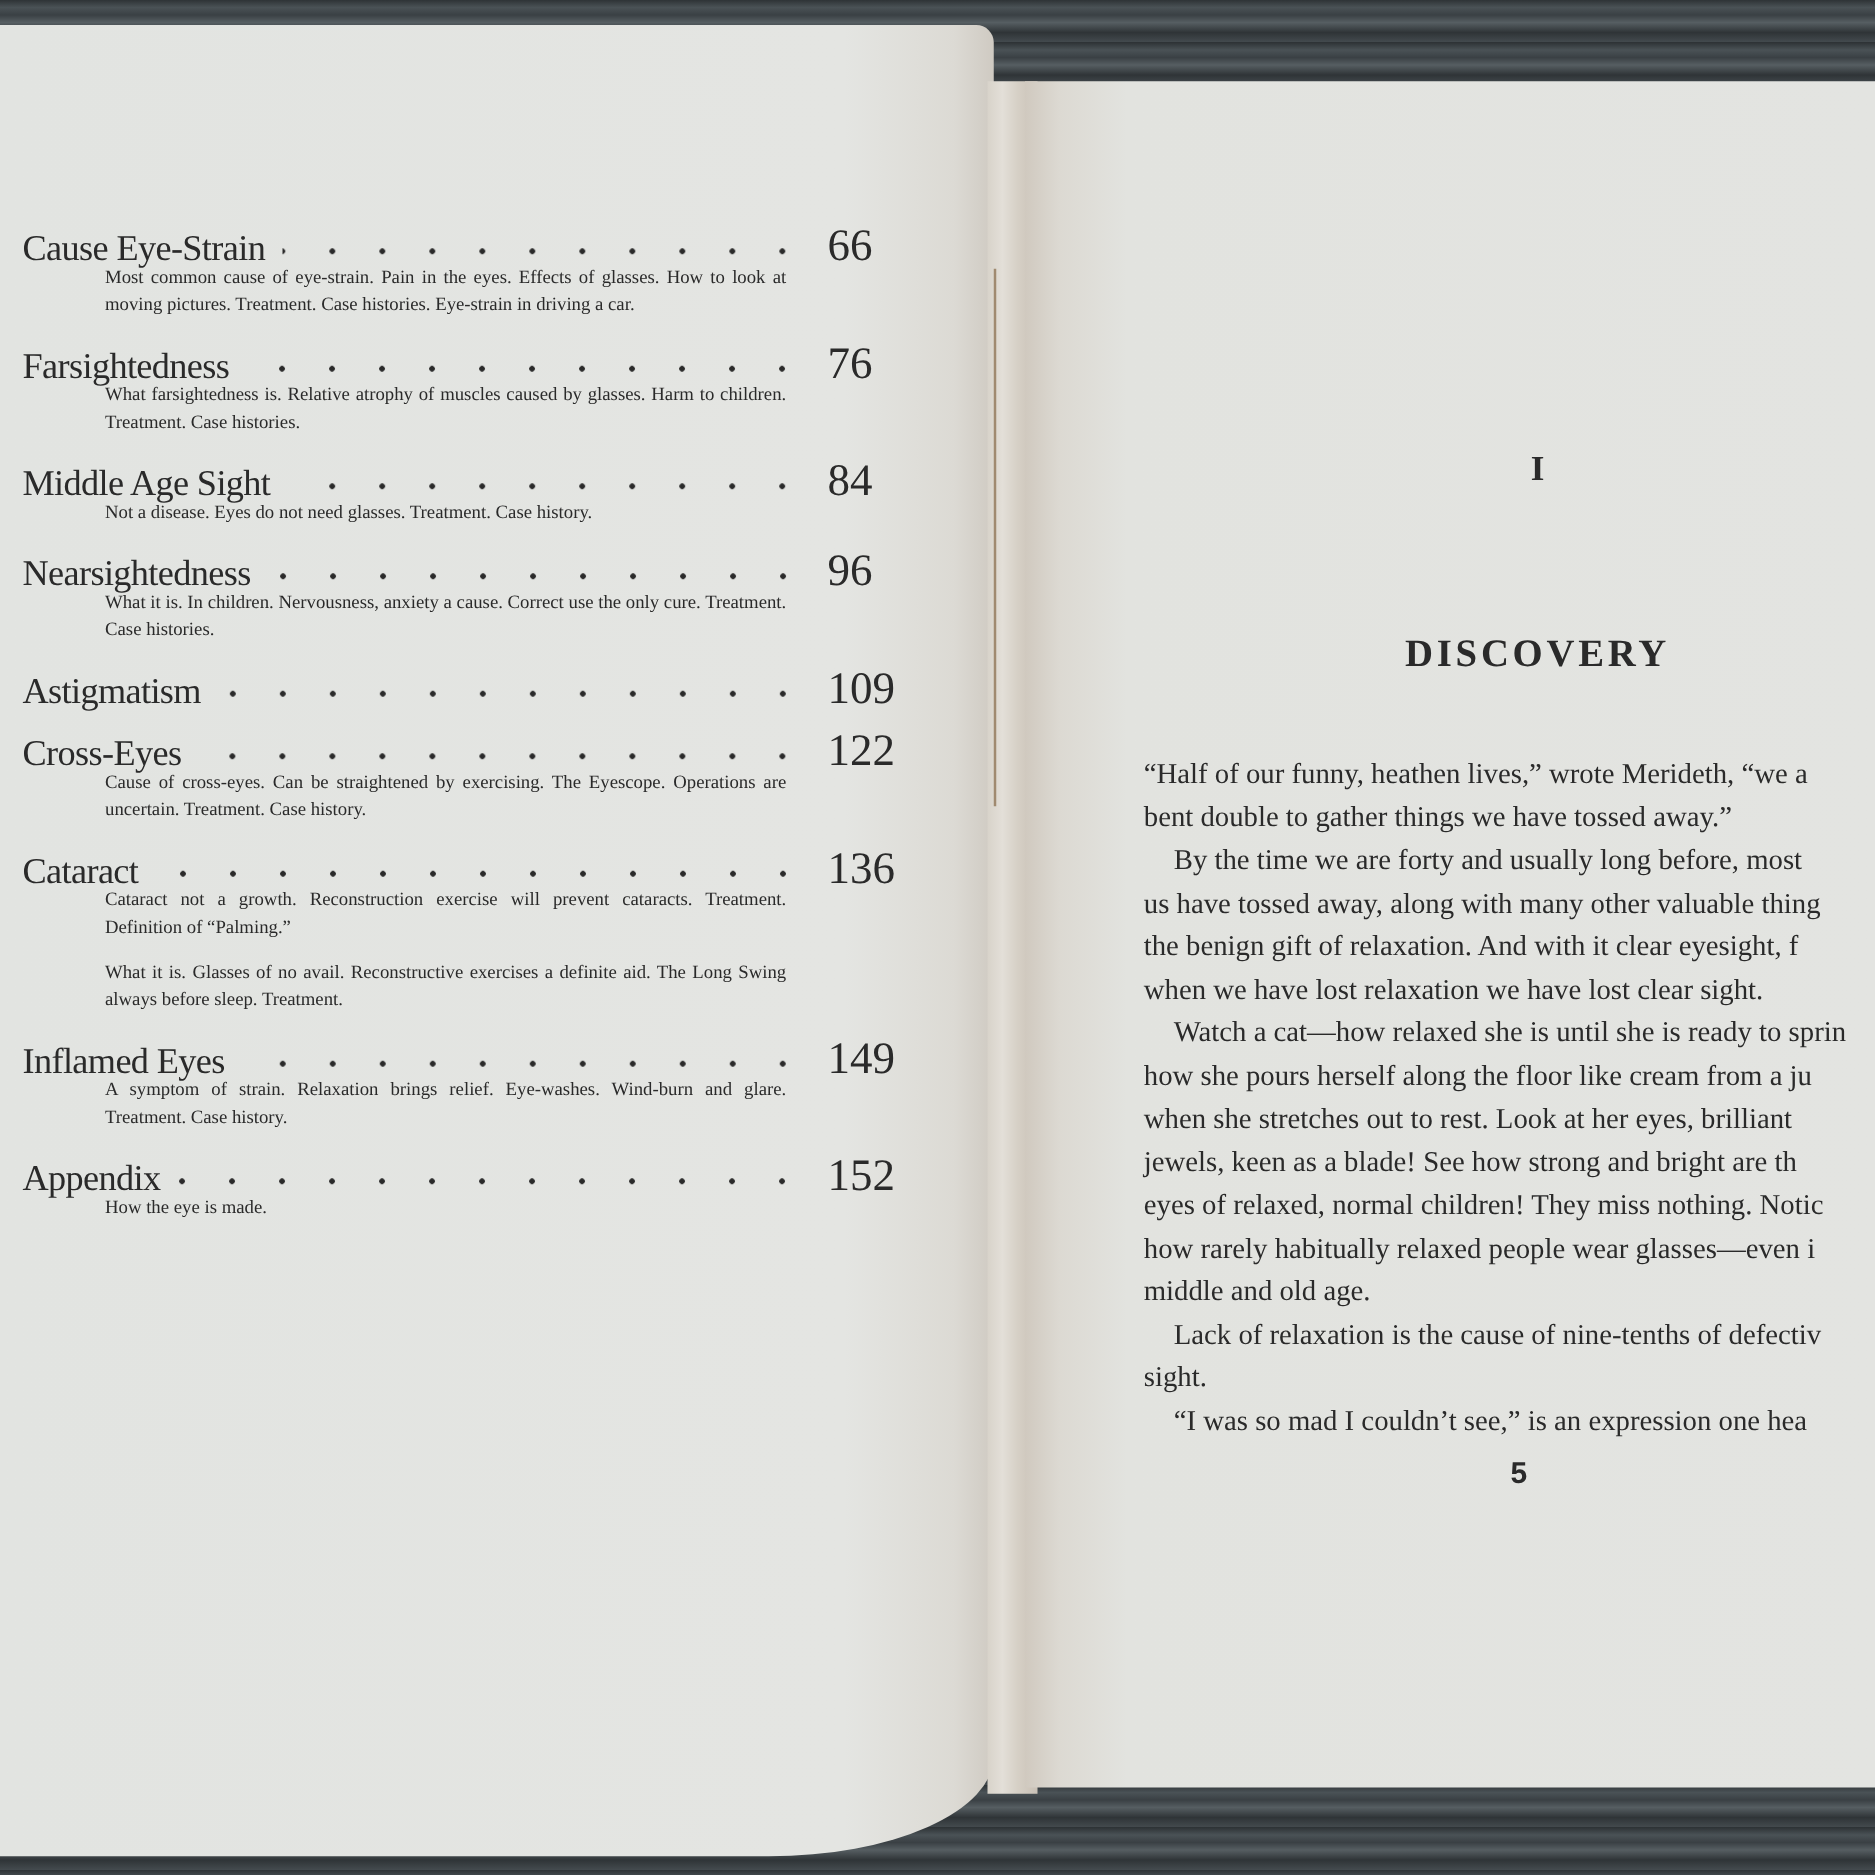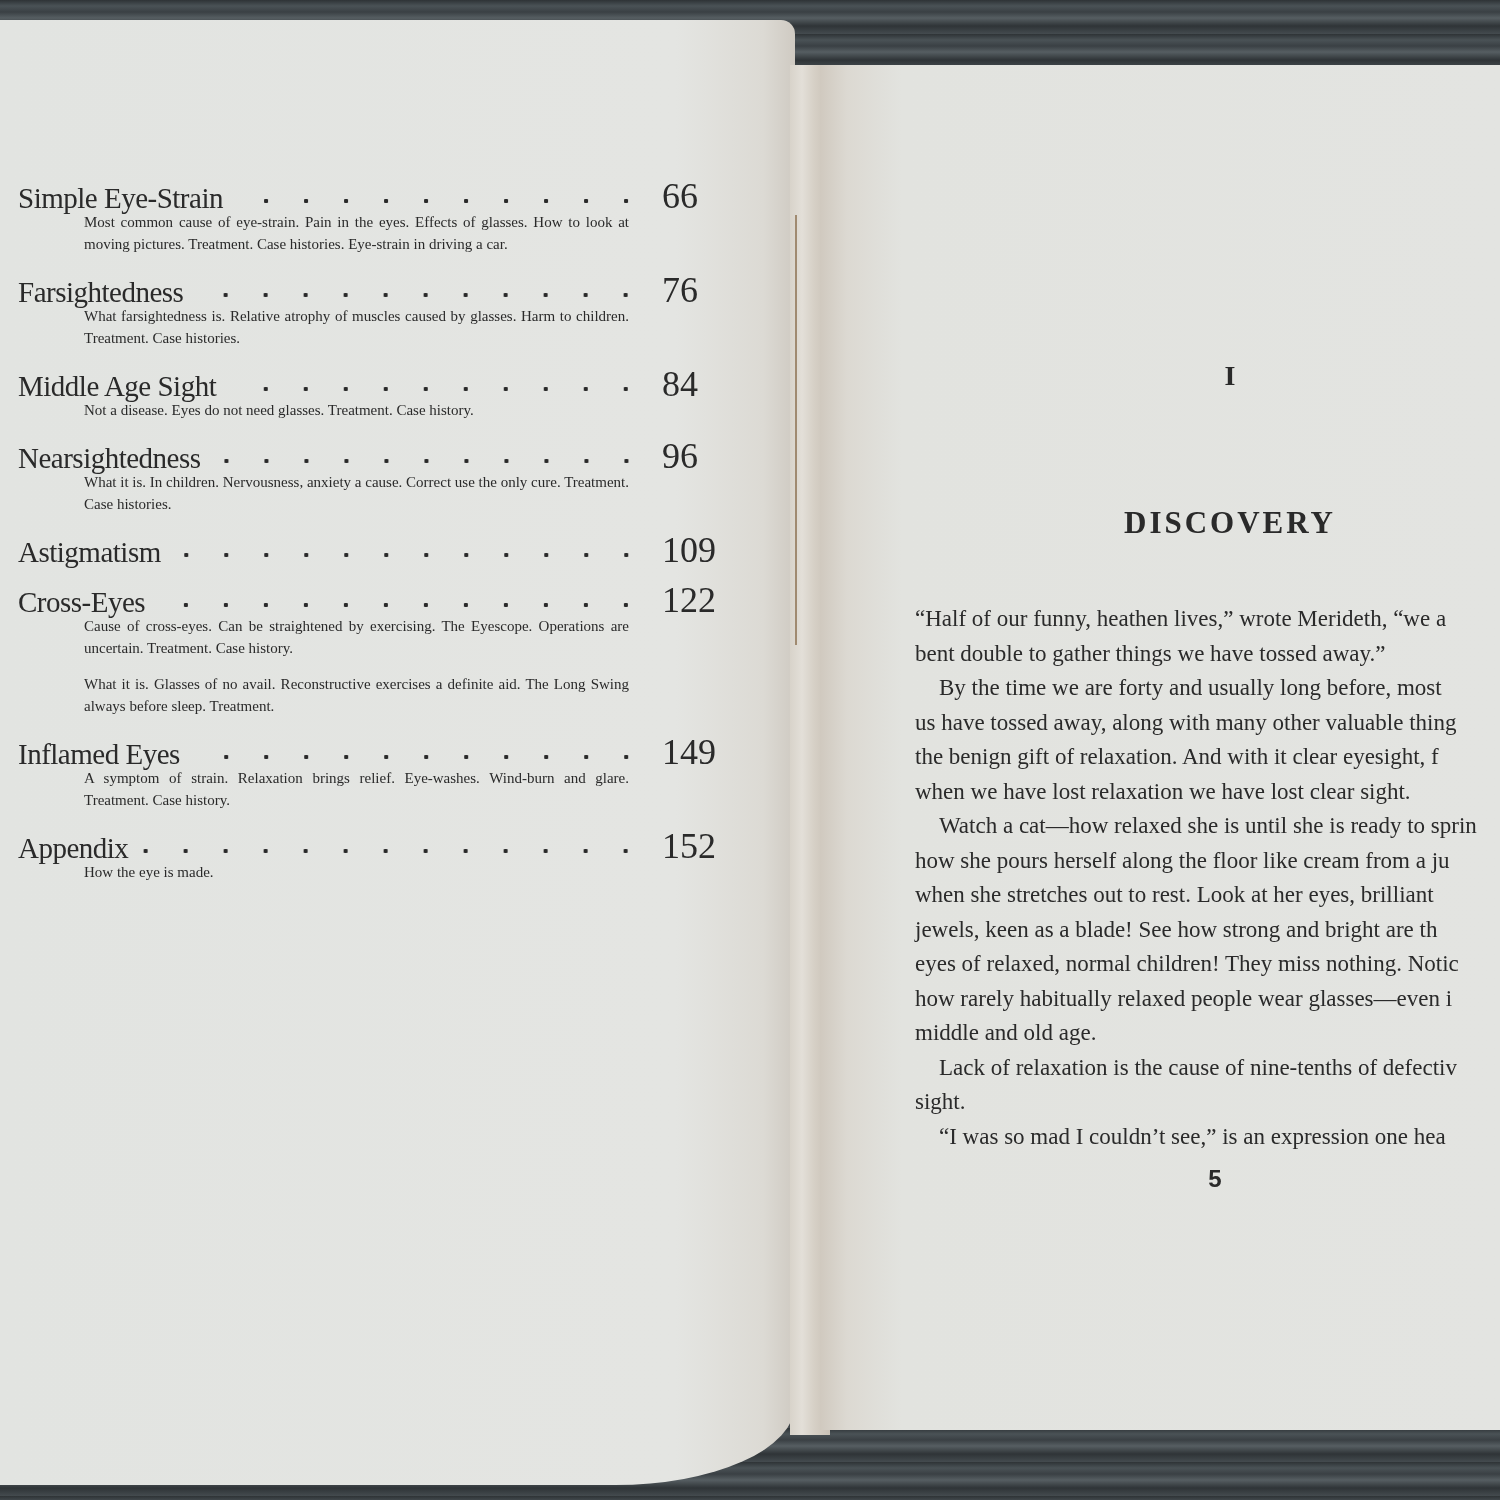--- a/index.html
+++ b/index.html
@@ -67,21 +67,21 @@
 
 <div class="book-spread">
   <div class="page-left"></div>
   <div class="spine-shadow"></div>
   <div class="spine-crack"></div>
   <div class="page-right"></div>
 
   <div class="toc">
     <div class="toc-entry">
       <div class="toc-title-row">
-        <span class="toc-title">Simple Eye-Strain</span>
+        <span class="toc-title">Cause Eye-Strain</span>
         <span class="toc-leader"></span>
         <span class="toc-page">66</span>
       </div>
       <div class="toc-desc">Most common cause of eye-strain. Pain in the eyes. Effects of glasses. How to look at moving pictures. Treatment. Case histories. Eye-strain in driving a car.</div>
     </div>
     <div class="toc-entry">
       <div class="toc-title-row">
         <span class="toc-title">Farsightedness</span>
         <span class="toc-leader"></span>
         <span class="toc-page">76</span>
@@ -111,20 +111,28 @@
         <span class="toc-page">109</span>
       </div>
     </div>
     <div class="toc-entry">
       <div class="toc-title-row">
         <span class="toc-title">Cross-Eyes</span>
         <span class="toc-leader"></span>
         <span class="toc-page">122</span>
       </div>
       <div class="toc-desc">Cause of cross-eyes. Can be straightened by exercising. The Eyescope. Operations are uncertain. Treatment. Case history.</div>
+    </div>
+    <div class="toc-entry">
+      <div class="toc-title-row">
+        <span class="toc-title">Cataract</span>
+        <span class="toc-leader"></span>
+        <span class="toc-page">136</span>
+      </div>
+      <div class="toc-desc">Cataract not a growth. Reconstruction exercise will prevent cataracts. Treatment. Definition of “Palming.”</div>
     </div>
     <div class="toc-entry">
       <div class="toc-desc">What it is. Glasses of no avail. Reconstructive exercises a definite aid. The Long Swing always before sleep. Treatment.</div>
     </div>
     <div class="toc-entry">
       <div class="toc-title-row">
         <span class="toc-title">Inflamed Eyes</span>
         <span class="toc-leader"></span>
         <span class="toc-page">149</span>
       </div>

